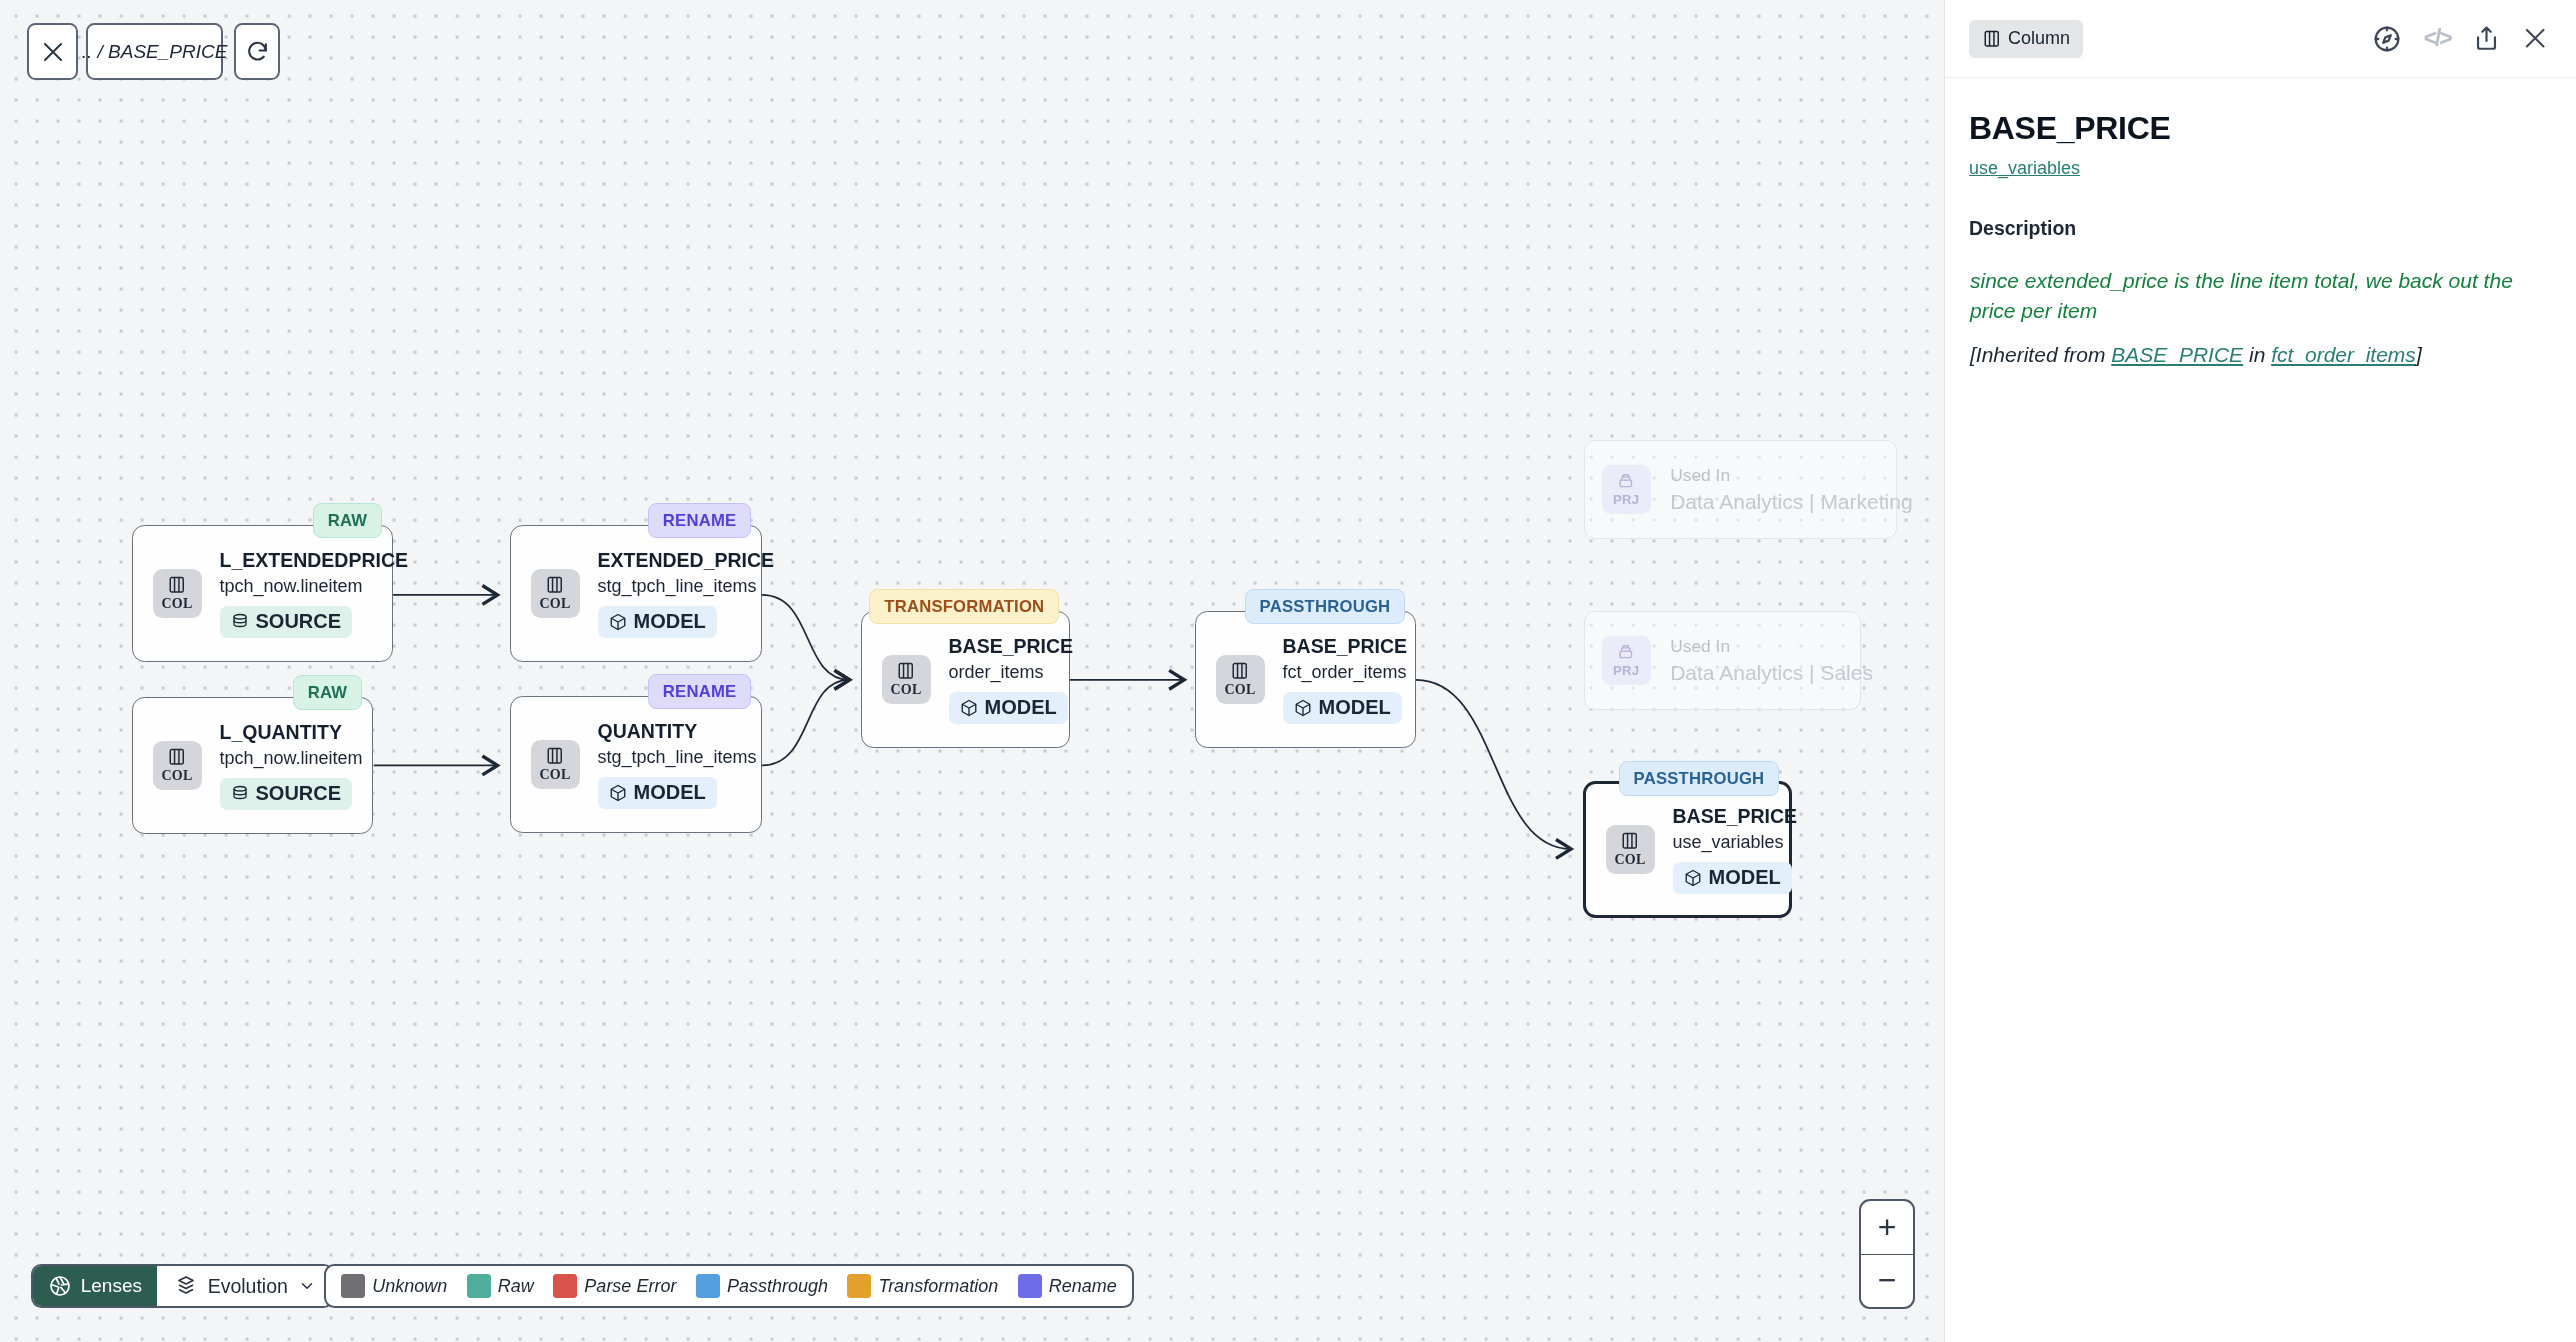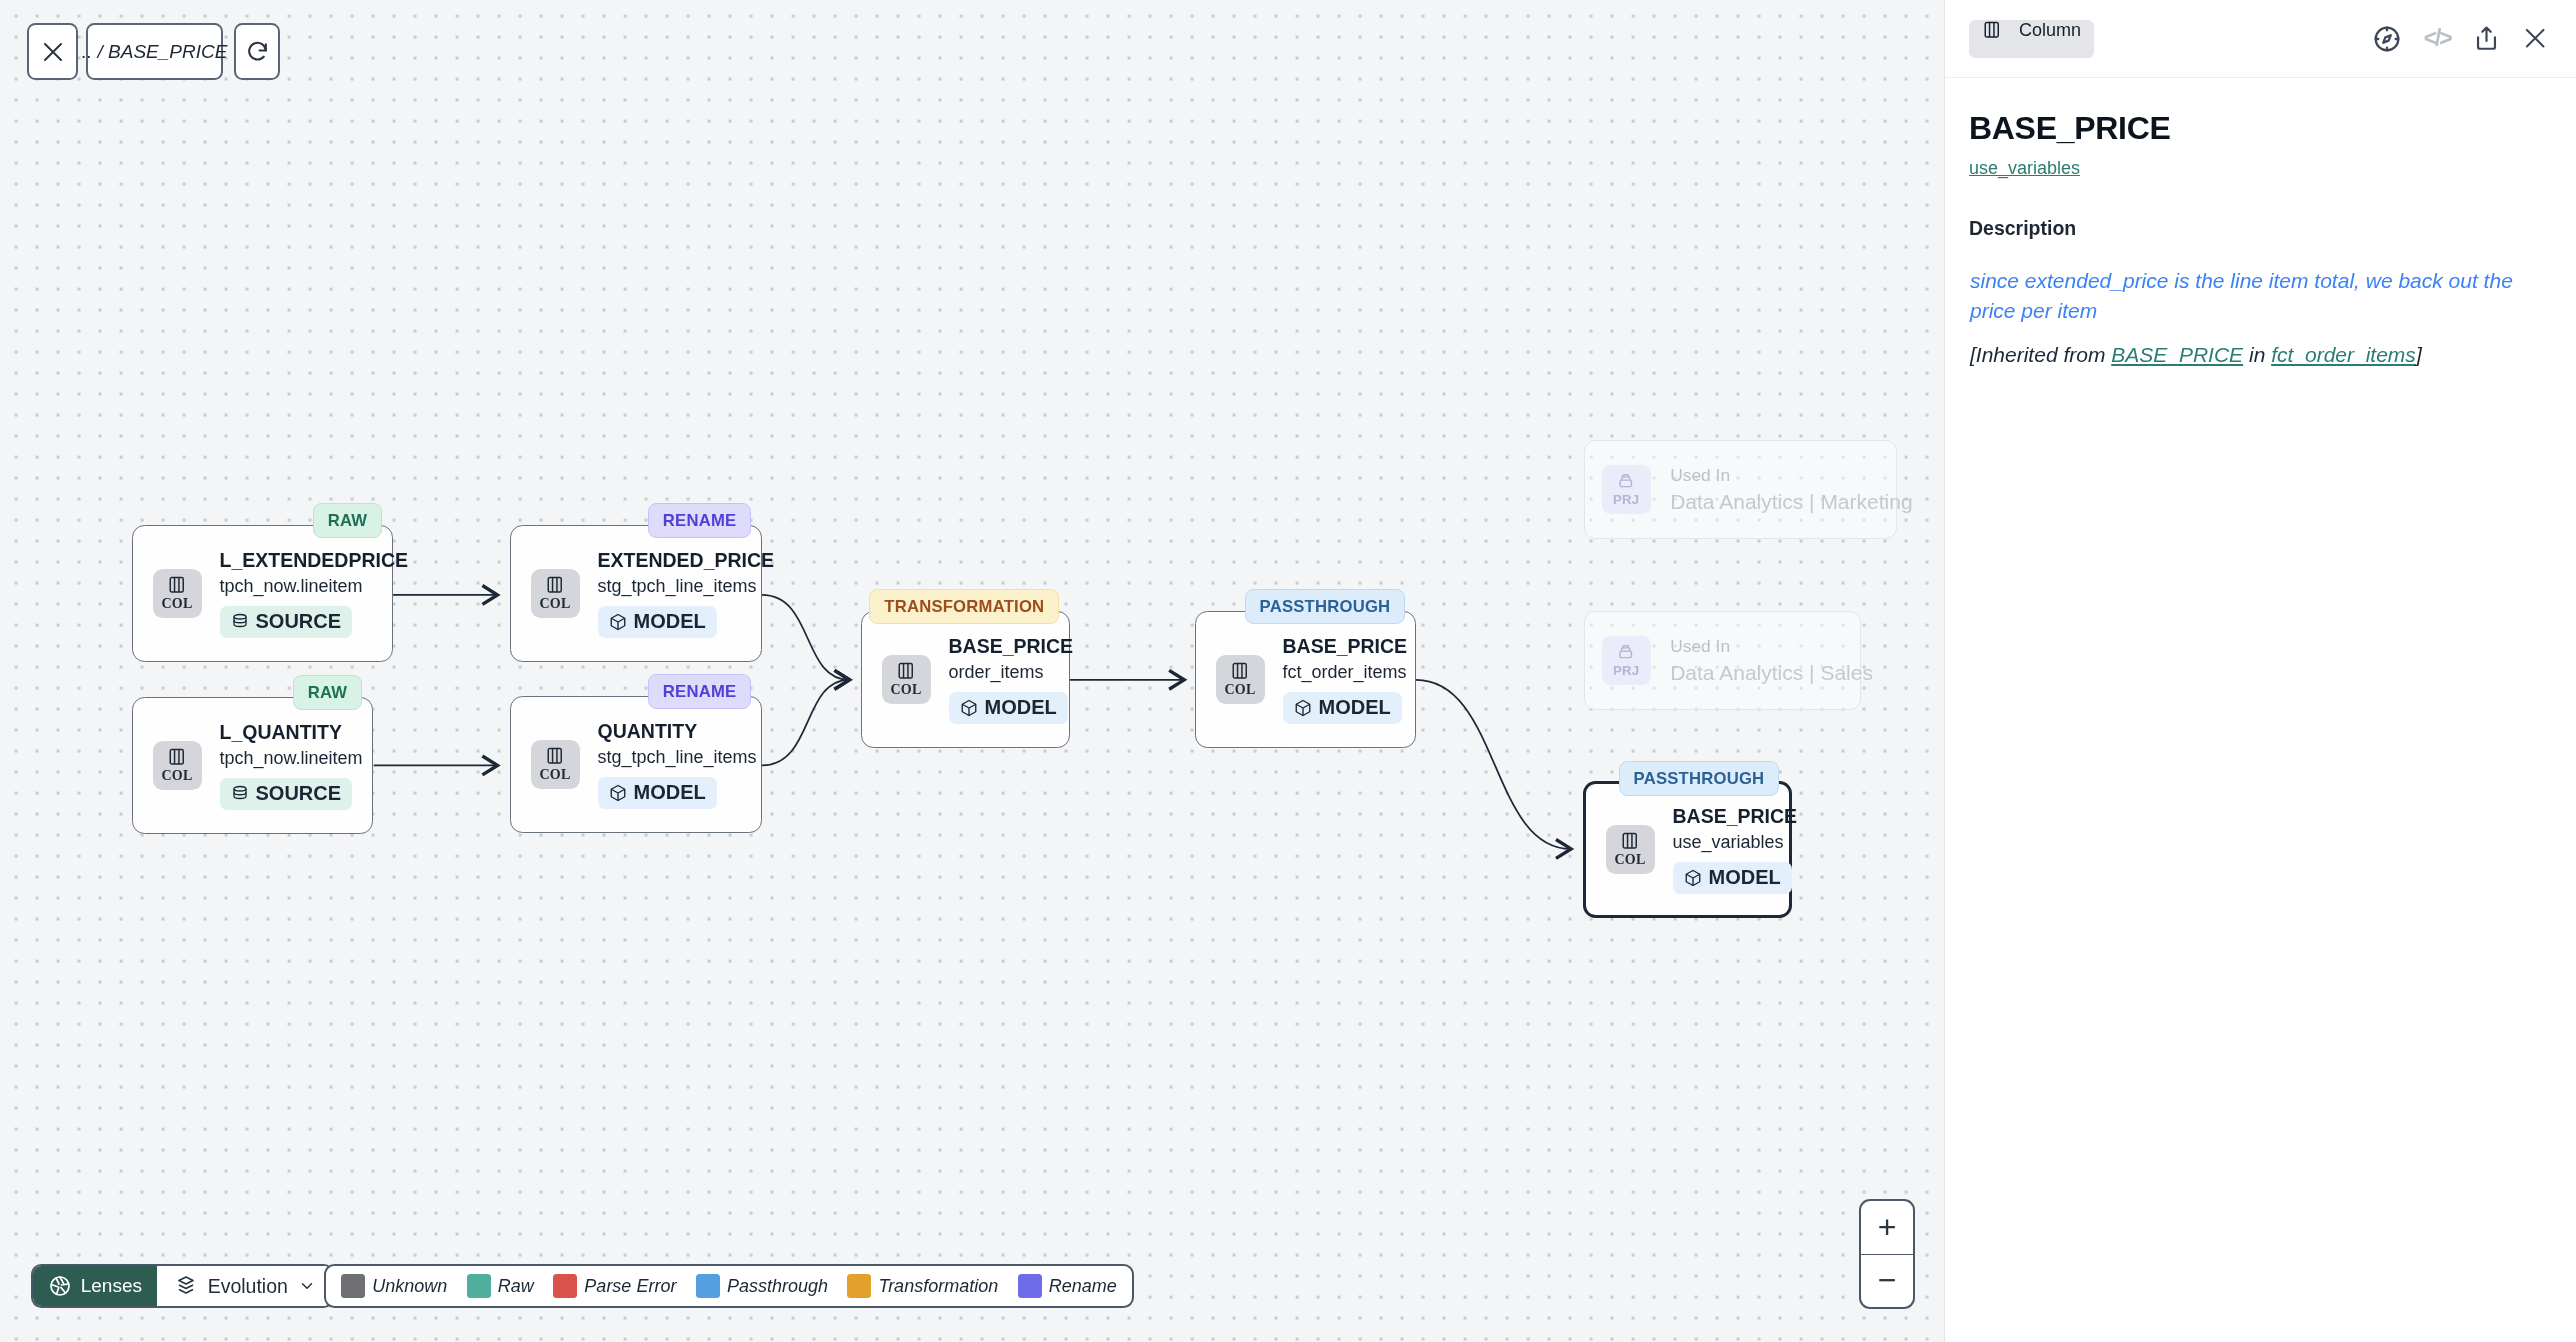--- a/index.html
+++ b/index.html
@@ -62,33 +62,33 @@
   .zbtn{flex:1;display:flex;align-items:center;justify-content:center;font-size:32px;
     font-weight:300;color:#2a3442;}
   .zbtn:first-child{border-bottom:1.7px solid #4c5768;}
 
   
   .panel{position:absolute;left:1944px;top:0;width:632px;height:1343px;background:#fff;
     border-left:0.7px solid #e3e6ea;}
   .p-head{height:78px;display:flex;align-items:center;padding:0 28px 0 24px;
     border-bottom:1.4px solid #eceef1;}
   .type-badge{background:#e3e5e9;border-radius:6.3px;height:38px;padding:0 12.5px;
-    display:flex;gap:18px;font-size:18px;font-weight:500;color:#16202c;}
+    display:flex;align-items:center;gap:7px;font-size:18px;font-weight:500;color:#16202c;}
   .p-head .sp{flex:1;}
   .p-icon{margin-left:21px;display:flex;align-items:center;justify-content:center;}
   .code-ic{font-size:23px;color:#b9bfc9;font-weight:600;letter-spacing:-2.1px;}
   .p-title{margin:32px 28px 0 24px;font-size:32px;font-weight:700;color:#0b141f;letter-spacing:-0.3px;}
   .p-link{margin:11px 28px 0 24px;font-size:18px;color:#2a7d72;text-decoration:underline;
     display:inline-block;cursor:pointer;}
   .tabs{margin-top:28px;border-bottom:1.4px solid #eceef1;padding-left:11px;}
   .tab{display:inline-block;padding:0 19px 14px;font-size:20px;font-weight:600;color:#27786c;
     border-bottom:4.2px solid #2d7a6e;cursor:pointer;}
   .desc-h{margin:38px 28px 0 24px;font-size:19.5px;font-weight:700;color:#1c2734;}
   .desc-text{margin:26.4px 28px 0 25px;max-width:582px;font-size:21px;font-style:italic;
-    color:#3b82f6;line-height:1.4;}
+    color:#15803d;line-height:1.4;}
   .desc-inh{margin:18px 28px 0 25px;font-size:21px;font-style:italic;color:#1c2734;}
   .desc-inh a{color:#2a7d72;text-decoration:underline;cursor:pointer;}
 
   svg.ic{display:block;}
 </style>
 </head>
 <body>
 
 <div class="canvas">
 

